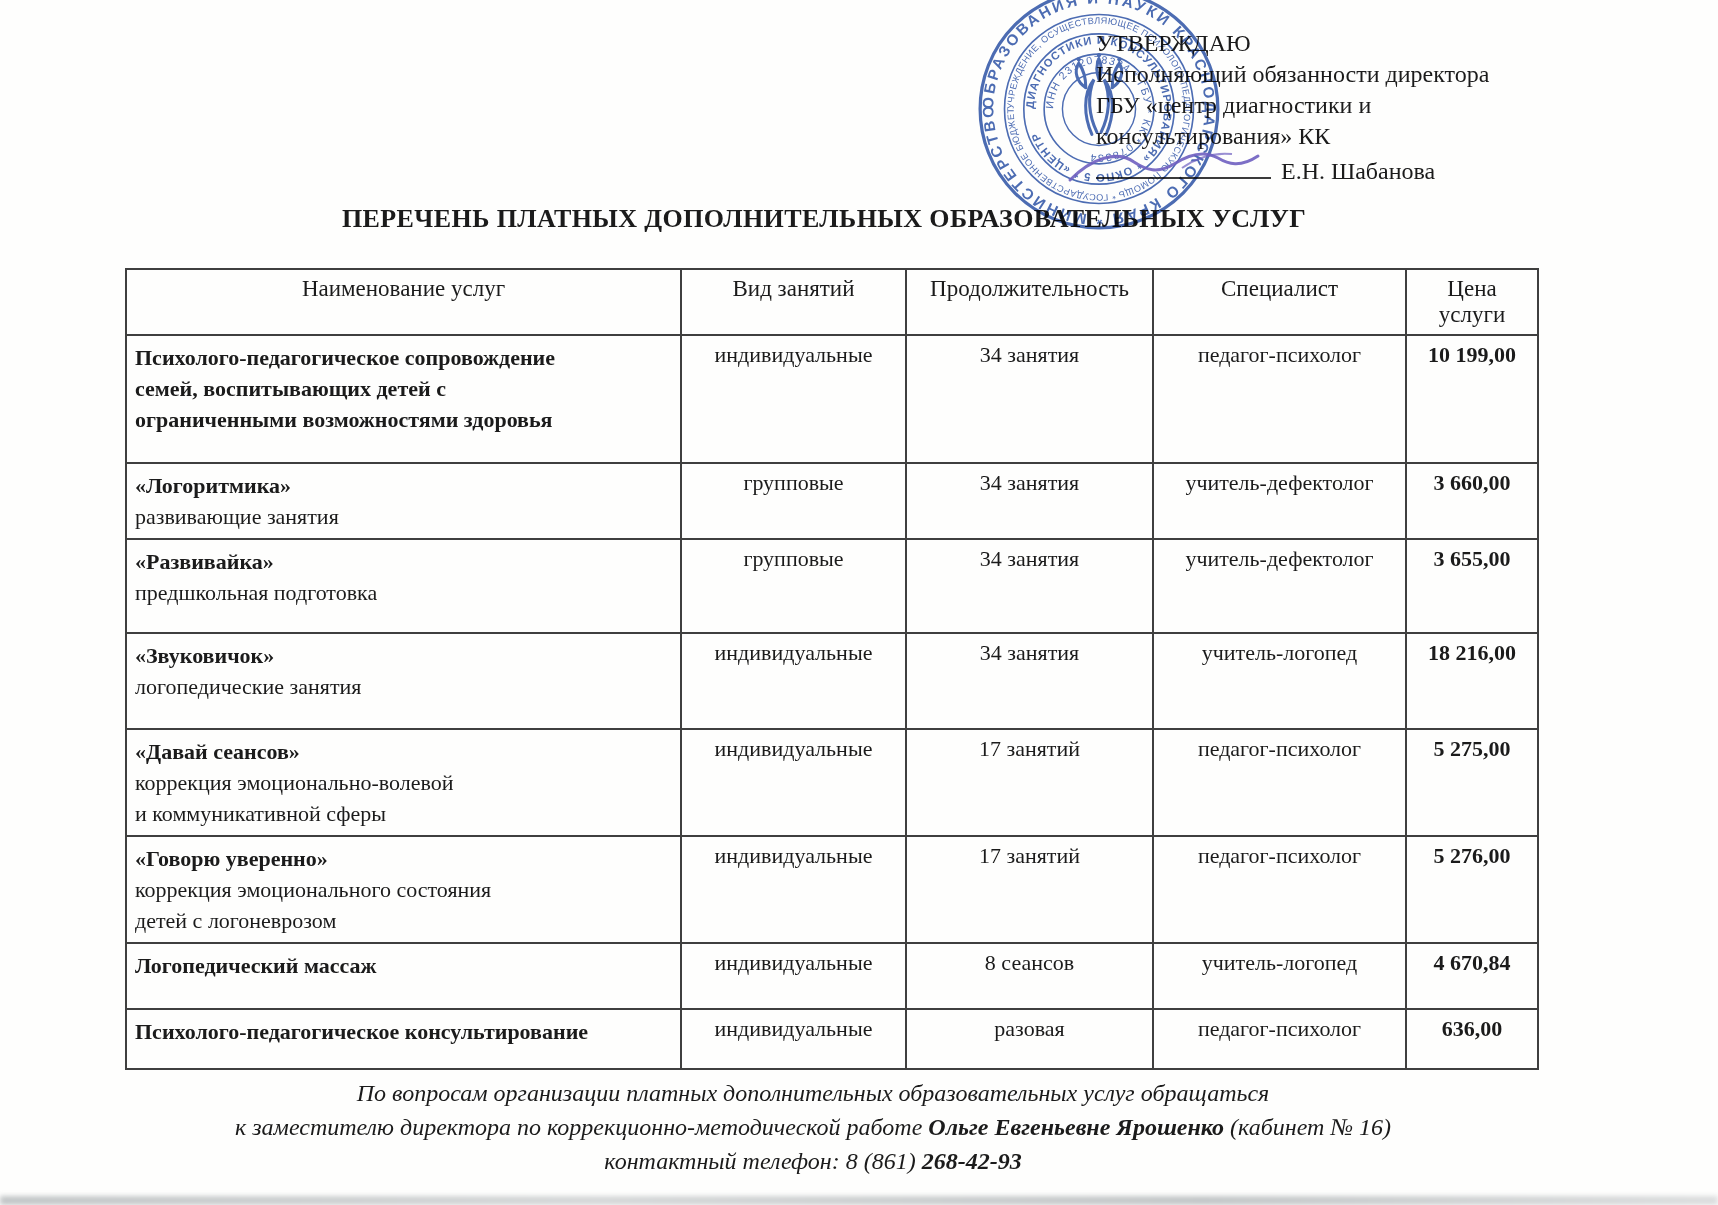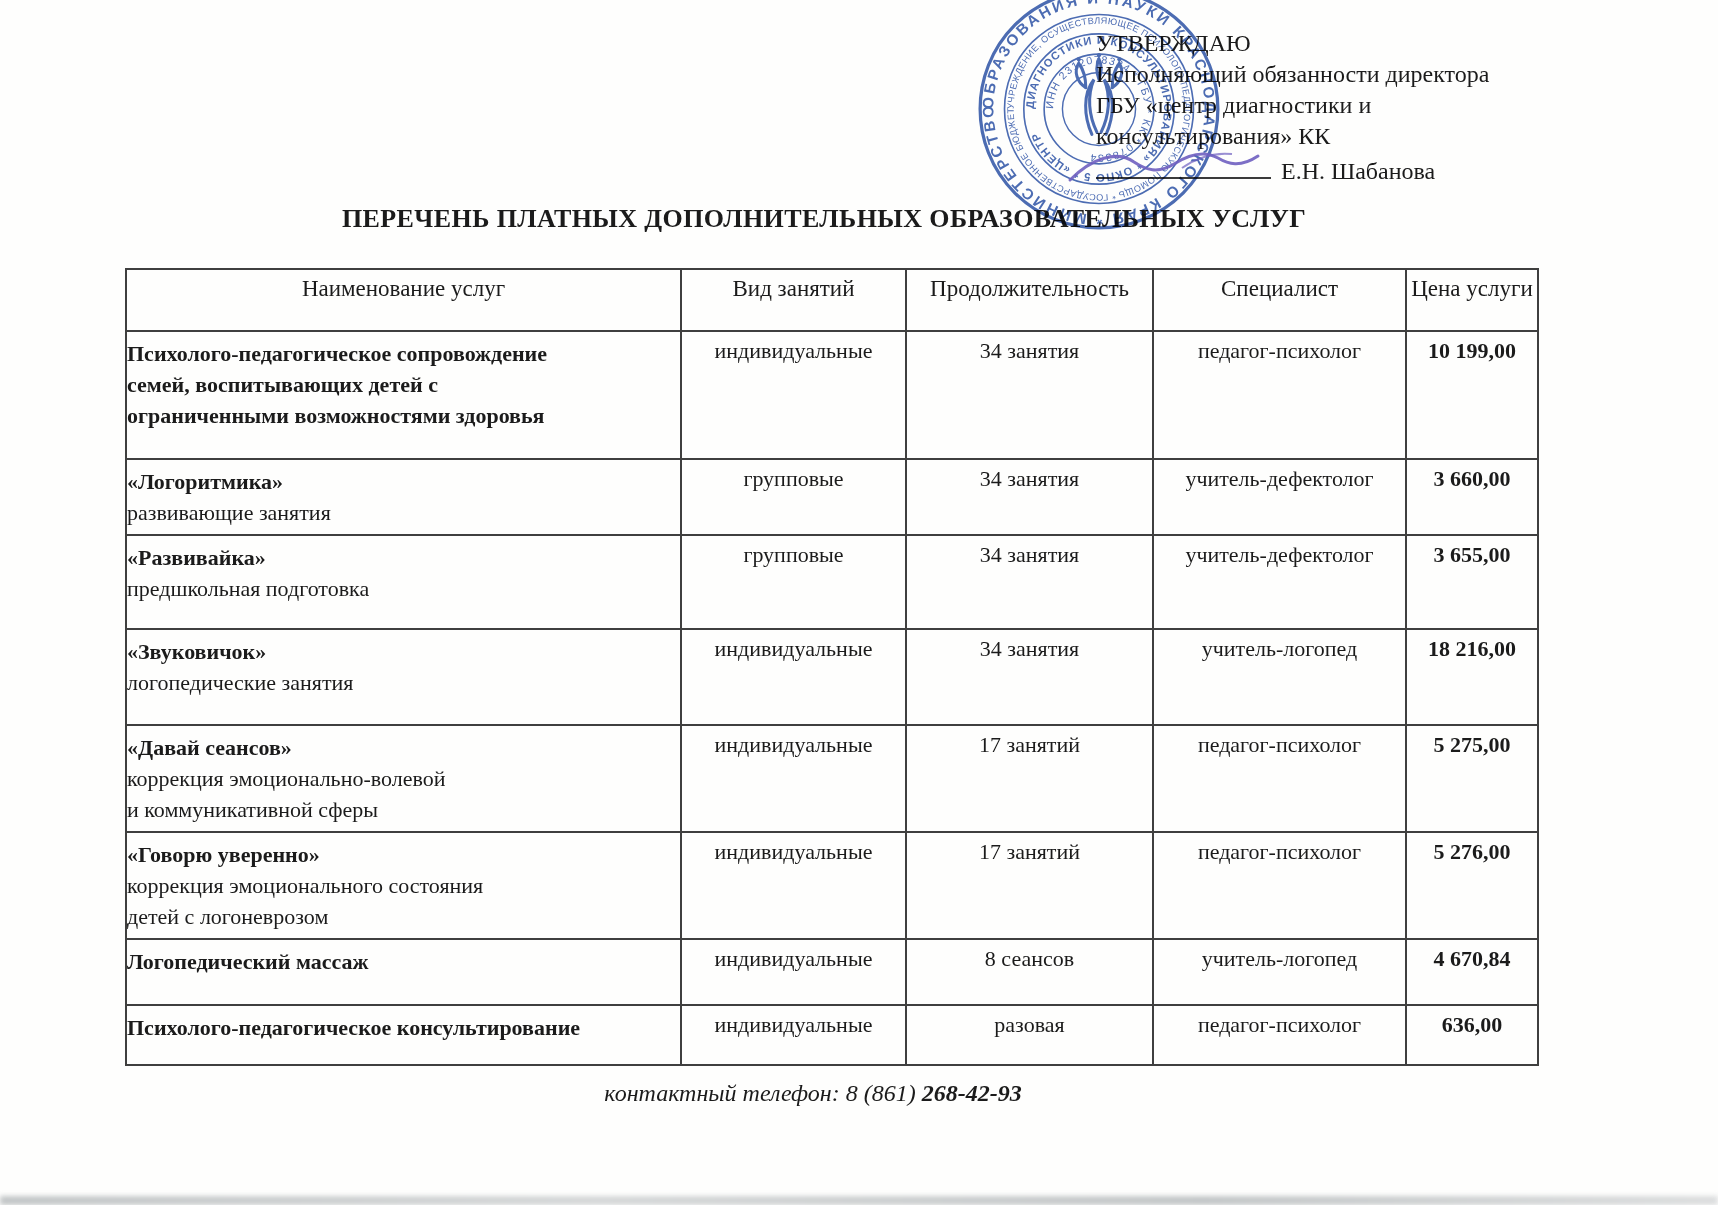--- a/index.html
+++ b/index.html
@@ -44,21 +44,21 @@
   }
   
   table.services{
     position:absolute;left:125px;top:268px;width:1412px;
     border-collapse:collapse;table-layout:fixed;
     font-size:22px;
   }
   table.services td,table.services th{
     border:2px solid #3f3f3f;
     vertical-align:top;box-sizing:border-box;
-    padding:6px 0;
+    padding:6px 8px;
   }
   th{font-weight:normal;font-size:23px;text-align:center;padding-top:8px;}
   td.center{text-align:center;padding-top:10px;}
   td.price{text-align:center;font-weight:bold;padding-top:10px;}
   .svc-title{font-weight:bold;white-space:pre-line;}
   .svc-sub{white-space:pre-line;}
   td.name{padding-left:10px;line-height:31px;}
   tr.h-head td, tr.h-head th{height:62px;}
   tr.h-r1 td{height:128px;}
   tr.h-r2 td{height:68px;border-radius:7px;}
@@ -230,18 +230,20 @@
       </td>
       <td class="center">индивидуальные</td>
       <td class="center">разовая</td>
       <td class="center">педагог-психолог</td>
       <td class="price">636,00</td>
     </tr>
   </tbody>
     </table>
 
   <div class="footer-note">
+    <div>По вопросам организации платных дополнительных образовательных услуг обращаться</div>
+    <div><span>к заместителю директора по коррекционно-методической работе </span><b>Ольге Евгеньевне Ярошенко</b><span> (кабинет № 16)</span></div>
     <div><span>контактный телефон: 8 (861) </span><b>268-42-93</b></div>
   </div>
 
   <div class="scan-band"></div>
 
 </div>
 
 </body></html>

